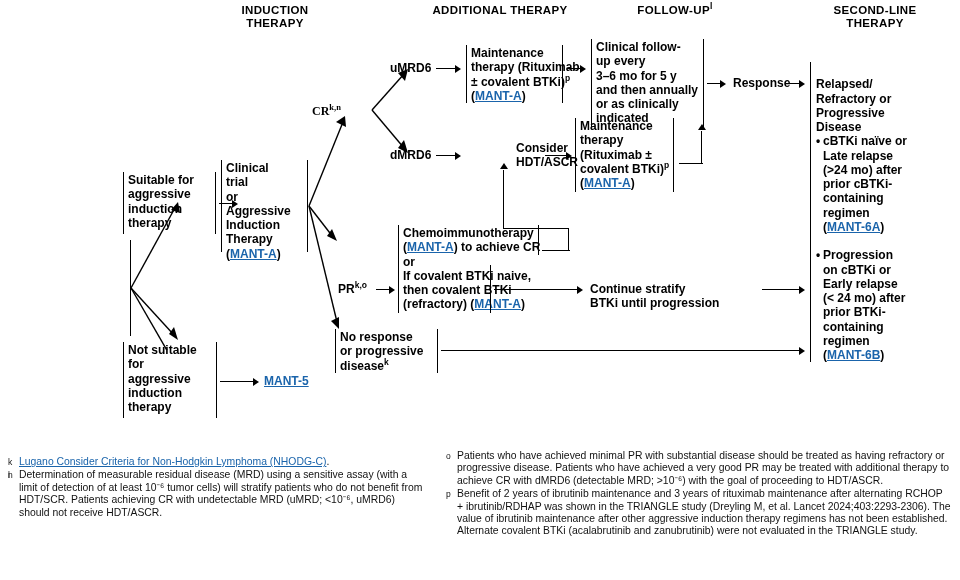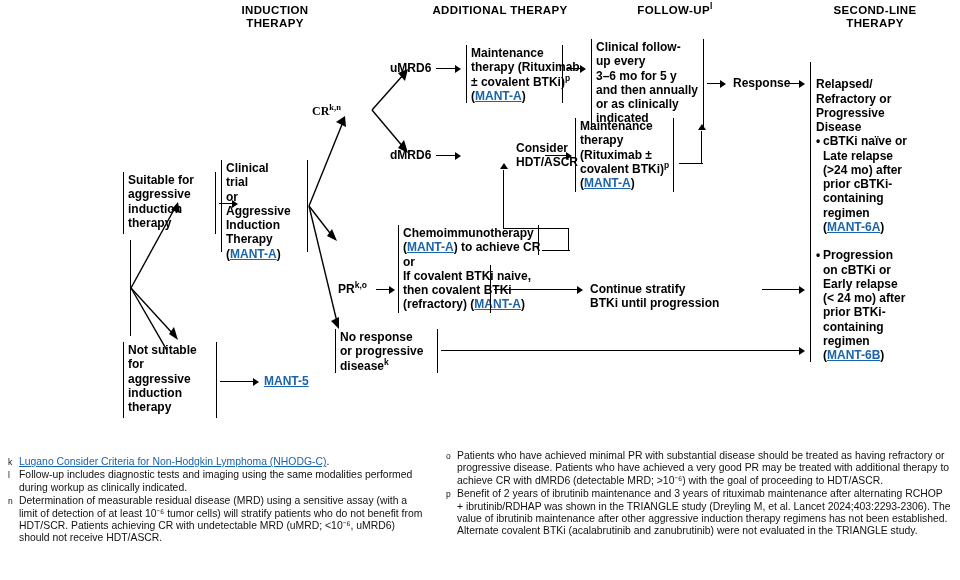--- a/index.html
+++ b/index.html
@@ -231,21 +231,21 @@
 Early relapse
 (&lt; 24 mo) after
 prior BTKi-
 containing
 regimen
 (</span><a class="link" href="#">MANT-6B</a><span>)</span></span>
   </div>
 
   <div class="fn-col" style="left:8px;top:456px;width:420px;">
     <div class="fn"><span class="mk">k</span><a class="link" href="#">Lugano Consider Criteria for Non-Hodgkin Lymphoma (NHODG-C)</a><span>.</span></div>
-    <div class="fn"><span class="mk">l</span><span>Follow-up includes diagnostic tests and imaging using the same modalities performed during workup as clinically indicated.</span></div>
+    <div class="fn"><span class="mk">l</span></div>
     <div class="fn"><span class="mk">n</span><span>Determination of measurable residual disease (MRD) using a sensitive assay (with a limit of detection of at least 10⁻⁶ tumor cells) will stratify patients who do not benefit from HDT/SCR. Patients achieving CR with undetectable MRD (uMRD; &lt;10⁻⁶, uMRD6) should not receive HDT/ASCR.</span></div>
   </div>
 
   <div class="fn-col" style="left:446px;top:450px;width:505px;">
     <div class="fn"><span class="mk">o</span><span>Patients who have achieved minimal PR with substantial disease should be treated as having refractory or progressive disease. Patients who have achieved a very good PR may be treated with additional therapy to achieve CR with dMRD6 (detectable MRD; &gt;10⁻⁶) with the goal of proceeding to HDT/ASCR.</span></div>
     <div class="fn"><span class="mk">p</span><span>Benefit of 2 years of ibrutinib maintenance and 3 years of rituximab maintenance after alternating RCHOP + ibrutinib/RDHAP was shown in the TRIANGLE study (Dreyling M, et al. Lancet 2024;403:2293-2306). The value of ibrutinib maintenance after other aggressive induction therapy regimens has not been established. Alternate covalent BTKi (acalabrutinib and zanubrutinib) were not evaluated in the TRIANGLE study.</span></div>
   </div>
 
 </div>
 

